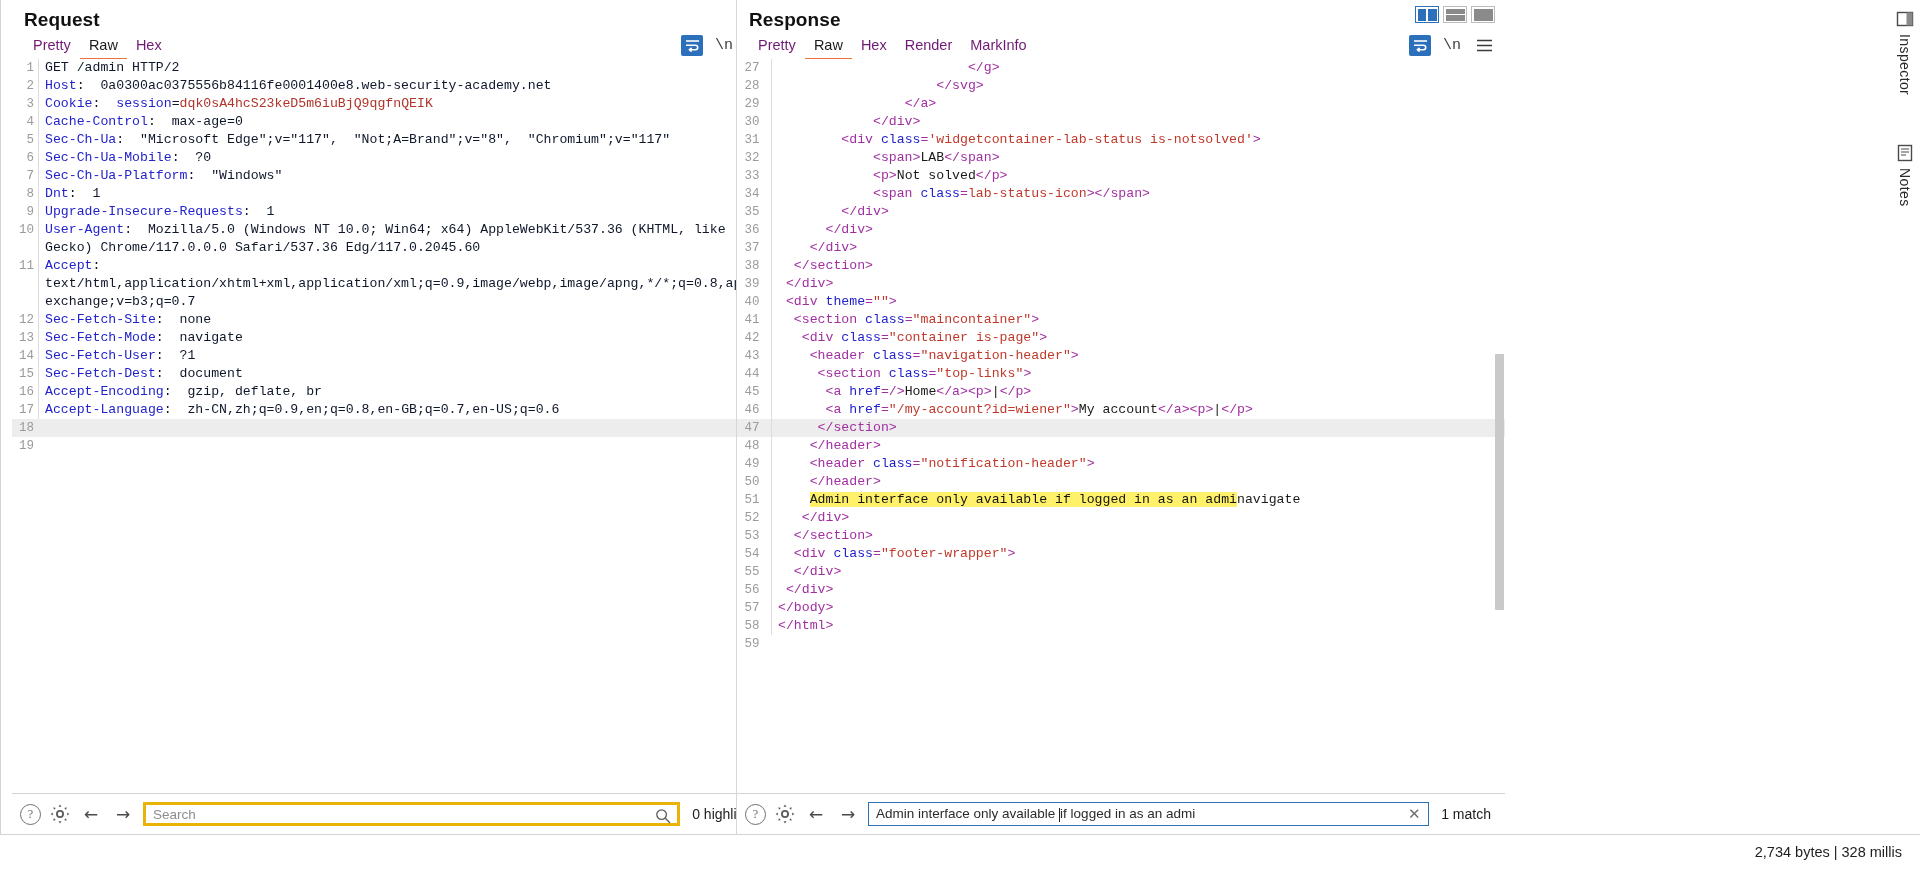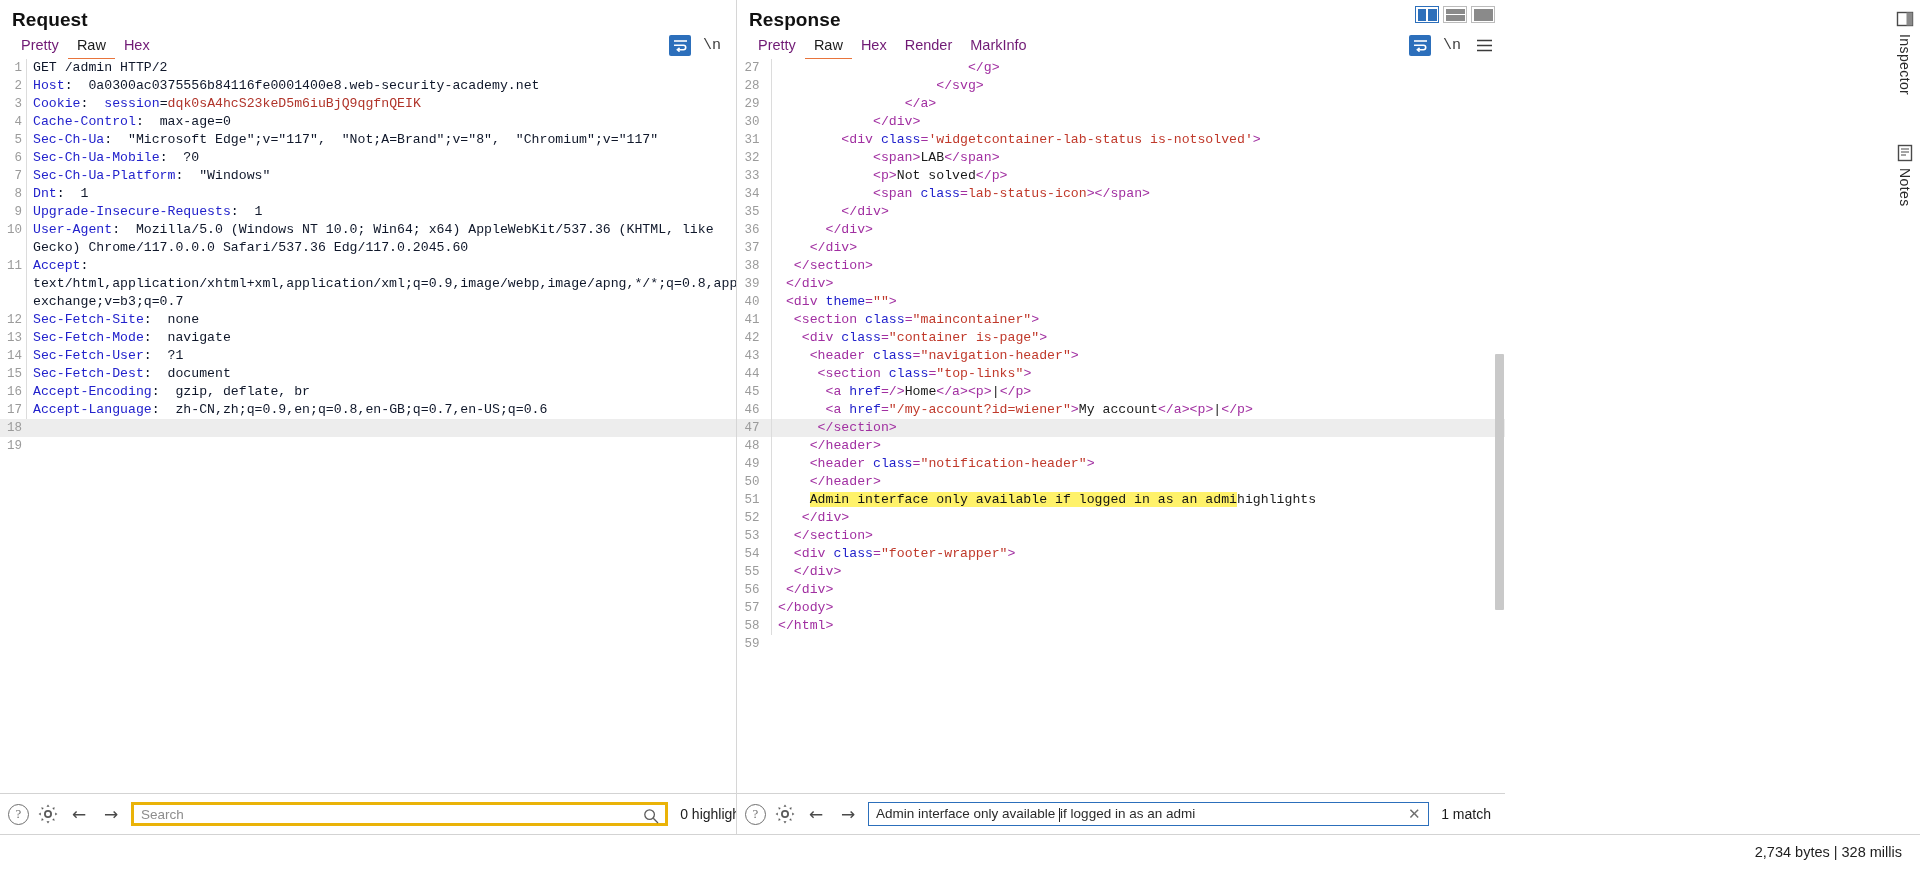--- a/index.html
+++ b/index.html
@@ -7,21 +7,21 @@
     margin: 0; padding: 0;
     width: 1920px; height: 869px;
     background: #ffffff;
     font-family: "Liberation Sans", sans-serif;
     overflow: hidden;
   }
   #app { position: relative; width: 1920px; height: 869px; }
 
   
   .panel { position: absolute; top: 0; height: 834px; background: #fff; }
-  #request-panel  { left: 0;   width: 765px; }
+  #request-panel  { left: 12px;   width: 765px; }
   #response-panel { left: 736px; width: 769px; border-left: 1px solid #d6d6d6; }
   #right-rail     { left: 1534px; top: 0; width: 386px; height: 869px; background: #ffffff; }
 
   
   .panel-title {
     font-size: 19px; font-weight: bold; color: #111;
     padding: 9px 0 0 12px; letter-spacing: .1px;
   }
 
   
@@ -501,21 +501,21 @@
           <div class="row">
             <div class="gutter gutter-resp">49</div>
             <div class="code-line"><span class="t-plain">    </span><span class="t-tag">&lt;header </span><span class="t-attr">class</span><span class="t-tag">=</span><span class="t-str">"notification-header"</span><span class="t-tag">&gt;</span></div>
           </div>
           <div class="row">
             <div class="gutter gutter-resp">50</div>
             <div class="code-line"><span class="t-plain">    </span><span class="t-tag">&lt;/header&gt;</span></div>
           </div>
           <div class="row">
             <div class="gutter gutter-resp">51</div>
-            <div class="code-line"><span class="t-plain">    </span><span class="t-hl">Admin interface only available if logged in as an admi</span><span class="t-text">highlights</span></div>
+            <div class="code-line"><span class="t-plain">    </span><span class="t-hl">Admin interface only available if logged in as an admi</span><span class="t-text">navigate</span></div>
           </div>
           <div class="row">
             <div class="gutter gutter-resp">52</div>
             <div class="code-line"><span class="t-plain">   </span><span class="t-tag">&lt;/div&gt;</span></div>
           </div>
           <div class="row">
             <div class="gutter gutter-resp">53</div>
             <div class="code-line"><span class="t-plain">  </span><span class="t-tag">&lt;/section&gt;</span></div>
           </div>
           <div class="row">

